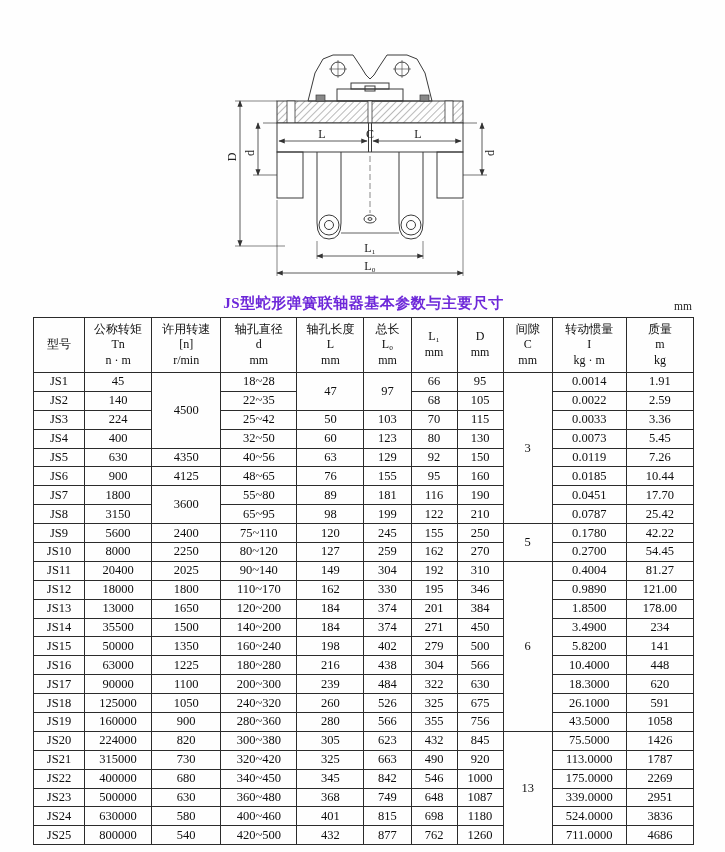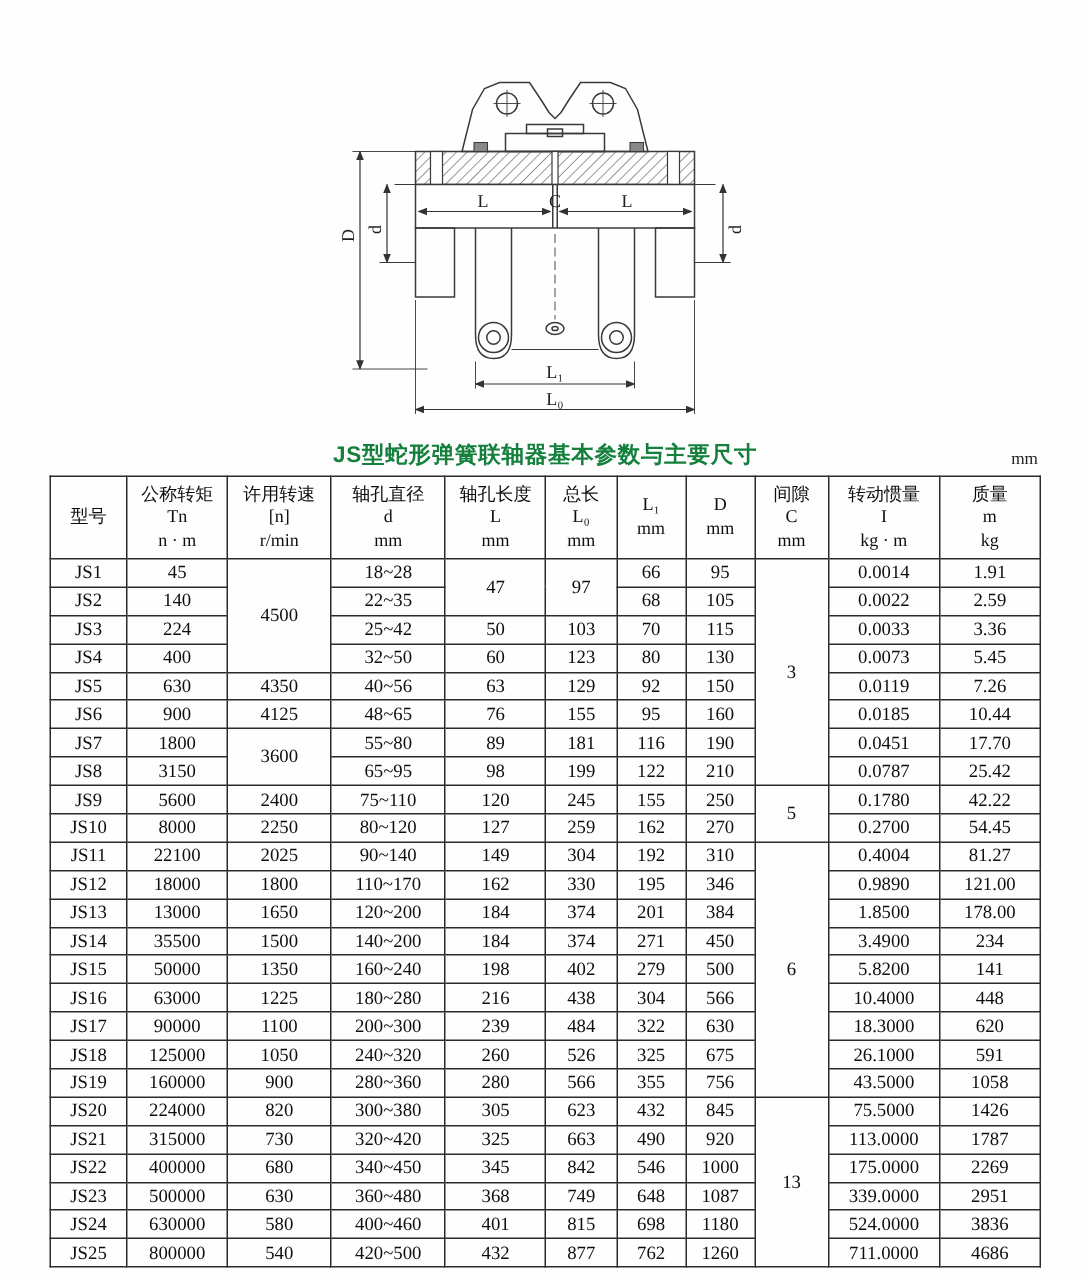--- a/index.html
+++ b/index.html
@@ -15,22 +15,22 @@
     font-size:15.5px;line-height:1.5;text-indent:2em;
     text-align:justify;color:#0d0d0d;
   }
 
   .diagram{position:absolute;left:225px;top:53px;width:295px;height:238px;}
   .diagram svg{display:block;}
   .dim-label{font-family:"Liberation Serif","DejaVu Serif",serif;font-size:12px;fill:#222;}
 
   .caption-row{position:absolute;left:33px;top:294px;width:661px;height:22px;}
   .table-title{
-    margin:0;text-align:center;font-size:15px;font-weight:bold;color:#15803d;
-    font-family:Liberation Sans, sans-serif;letter-spacing:0.5px;
+    margin:0;text-align:center;font-size:15px;font-weight:bold;color:#6d28d9;
+    font-family:Liberation Serif, serif;letter-spacing:0.5px;
   }
   .table-unit{position:absolute;right:2px;top:6px;font-size:11.5px;color:#222;}
 
   table.params{
     position:absolute;left:33px;top:317px;width:661px;
     border-collapse:collapse;table-layout:fixed;
     font-size:12px;color:#0d0d0d;
   }
   table.params th, table.params td{
     border:1px solid #2b2b2b;text-align:center;vertical-align:middle;
@@ -326,21 +326,21 @@
           <td>80~120</td>
           <td>127</td>
           <td>259</td>
           <td>162</td>
           <td>270</td>
           <td>0.2700</td>
           <td>54.45</td>
         </tr>
         <tr>
           <td>JS11</td>
-          <td>22100</td>
+          <td>20400</td>
           <td>2025</td>
           <td>90~140</td>
           <td>149</td>
           <td>304</td>
           <td>192</td>
           <td>310</td>
           <td rowspan="9">6</td>
           <td>0.4004</td>
           <td>81.27</td>
         </tr>

